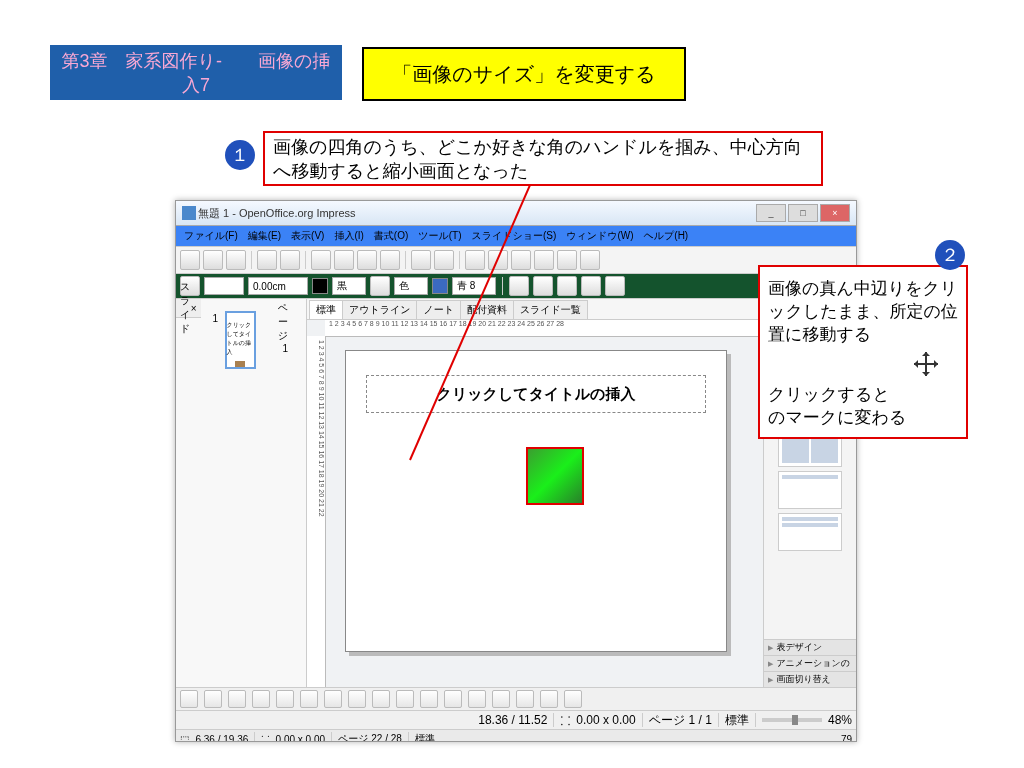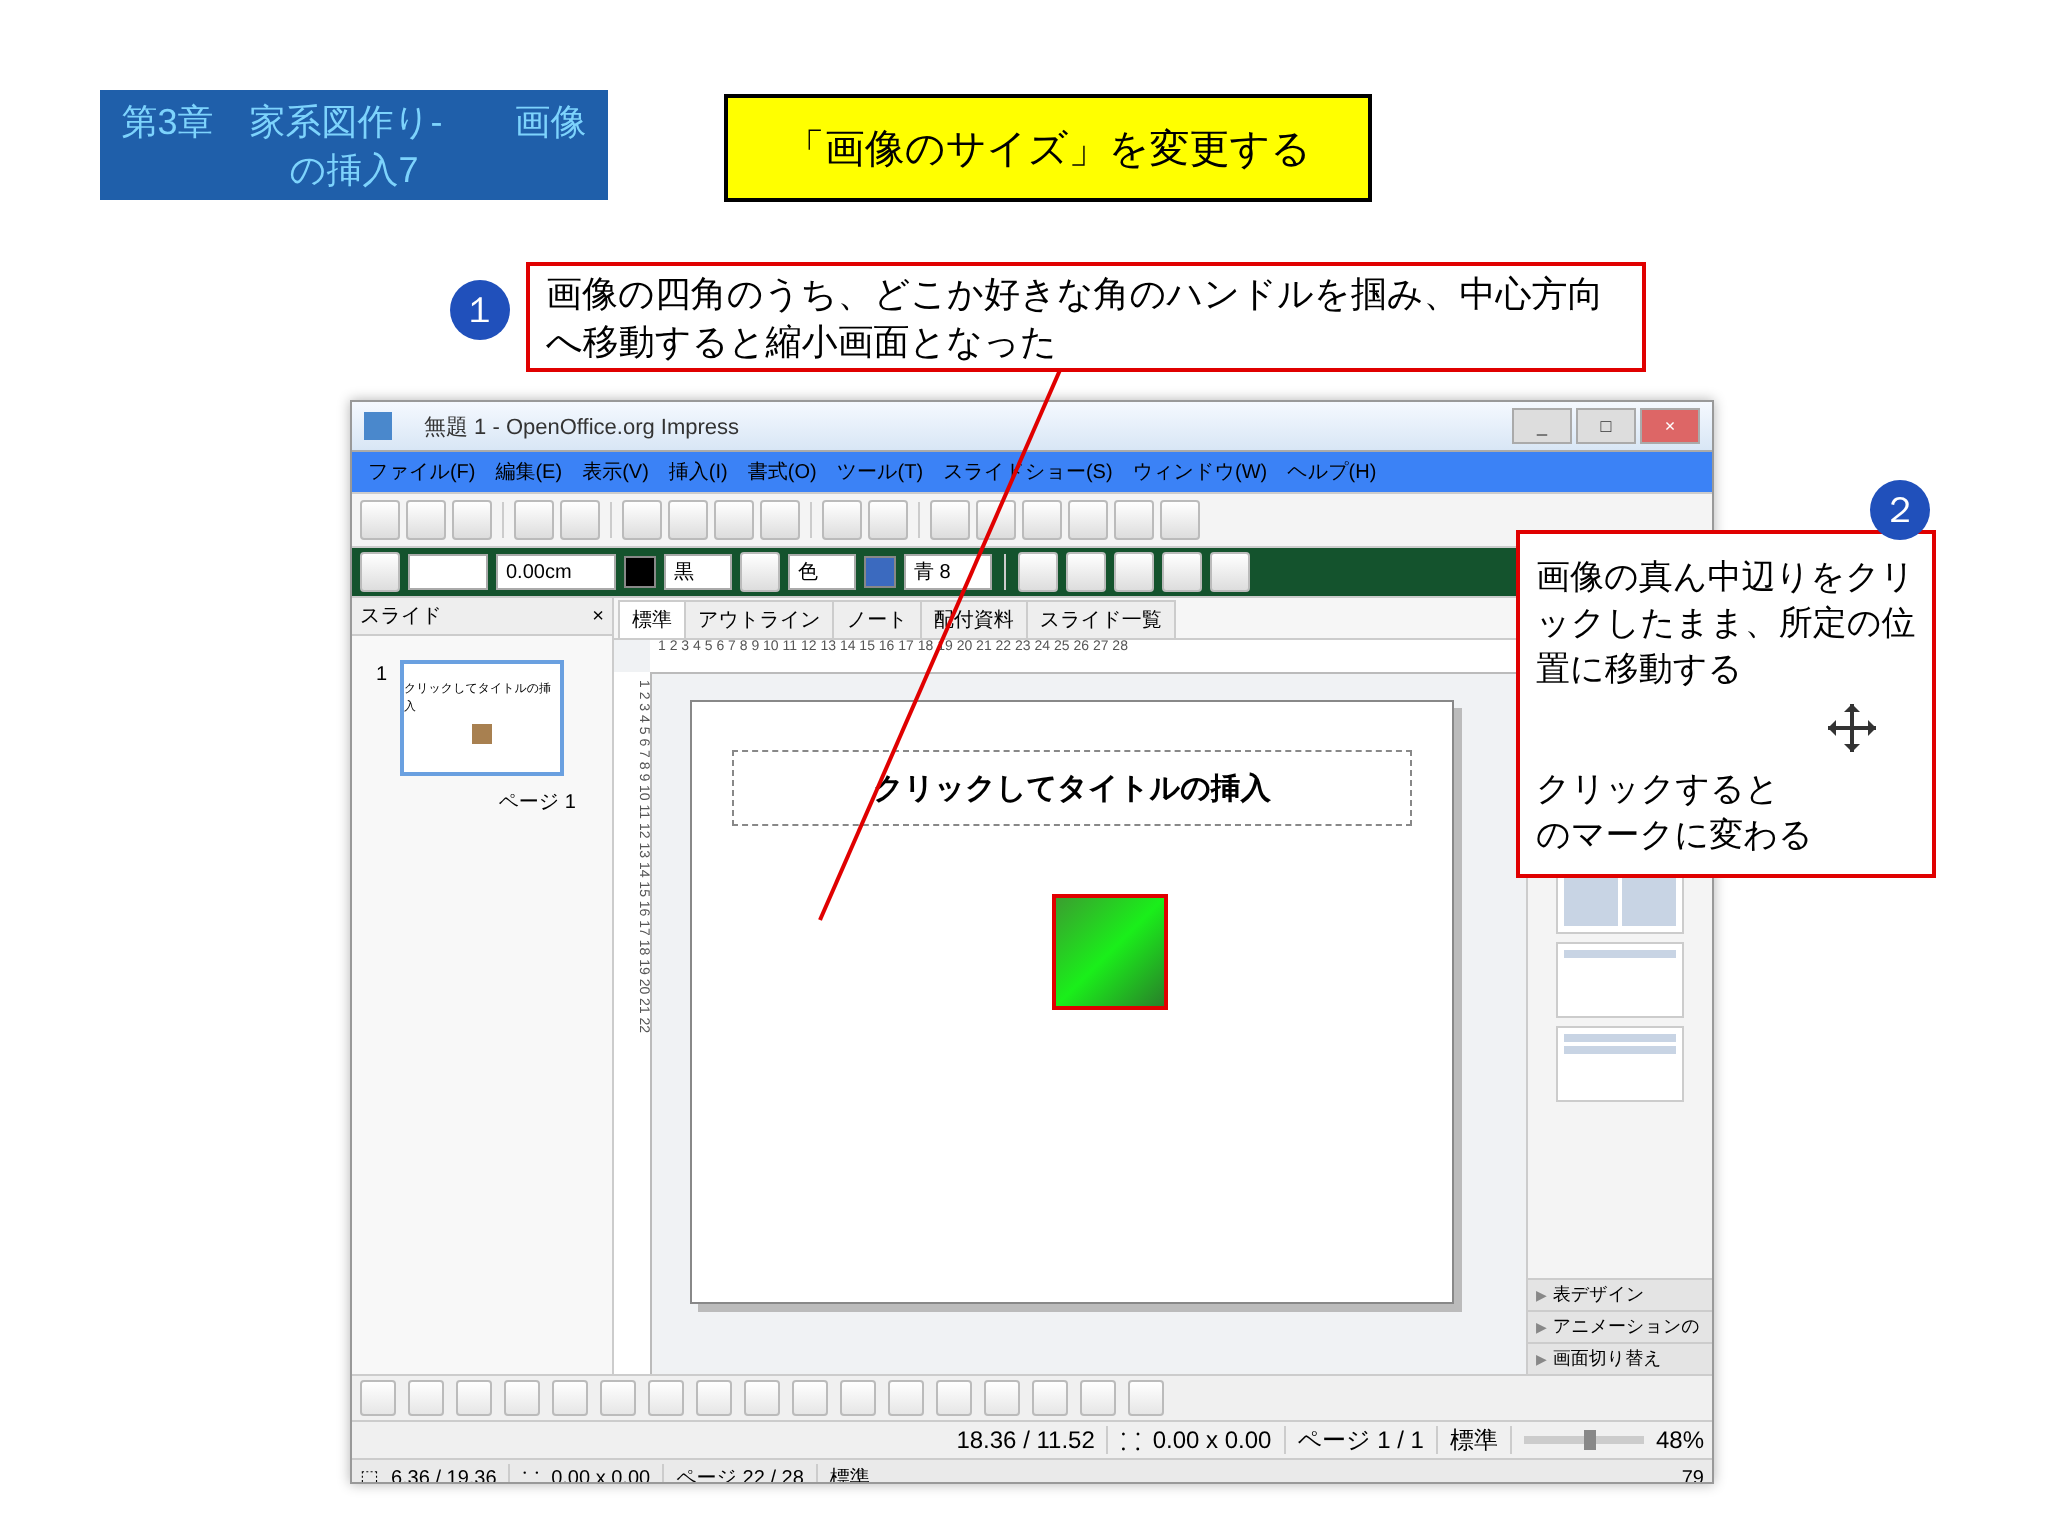--- a/index.html
+++ b/index.html
@@ -8,24 +8,24 @@
     height: 768px;
     background: #fff;
     font-family: "Meiryo", "Hiragino Sans", sans-serif;
     position: relative;
     overflow: hidden;
   }
   .chapter-box {
     position: absolute;
     left: 50px;
     top: 45px;
-    width: 254px;
+    width: 292px;
     height: 55px;
     background: #1f5faa;
-    color: #7dd3fc;
+    color: #f9a8d4;
     display: flex;
     align-items: center;
     justify-content: center;
     text-align: center;
     font-size: 18px;
     padding: 0 6px;
     box-sizing: border-box;
   }
   .title-box {
     position: absolute;
@@ -116,21 +116,21 @@
   }
   .win-titlebar {
     height: 24px;
     background: linear-gradient(#f5f9ff,#d8e6f5);
     border-bottom: 1px solid #aaa;
     display: flex;
     align-items: center;
     padding: 0 6px;
     font-size: 11px;
     color: #333;
-    gap:16px;
+    gap:2px;
   }
   .win-icon {
     width: 14px; height: 14px; background: #4a88cc;
   }
   .win-controls {
     margin-left: auto;
     display: flex;
     gap: 2px;
   }
   .win-btn {
@@ -185,21 +185,21 @@
   .color-chip { width:14px;height:14px;border:1px solid #888;display:inline-block; }
   .main-area {
     display:flex;
     height: calc(100% - 24px - 20px - 26px - 24px - 22px - 18px - 18px);
   }
   .slides-panel {
     width: 130px;
     background: #f8f8f8;
     border-right: 1px solid #ccc;
     display:flex;
-    flex-direction:column;
+    flex-direction:row;
   }
   .panel-header {
     height: 18px;
     font-size:10px;
     background:#eee;
     border-bottom:1px solid #ccc;
     padding:0 4px;
     display:flex;align-items:center;justify-content:space-between;
   }
   .slide-thumb {

